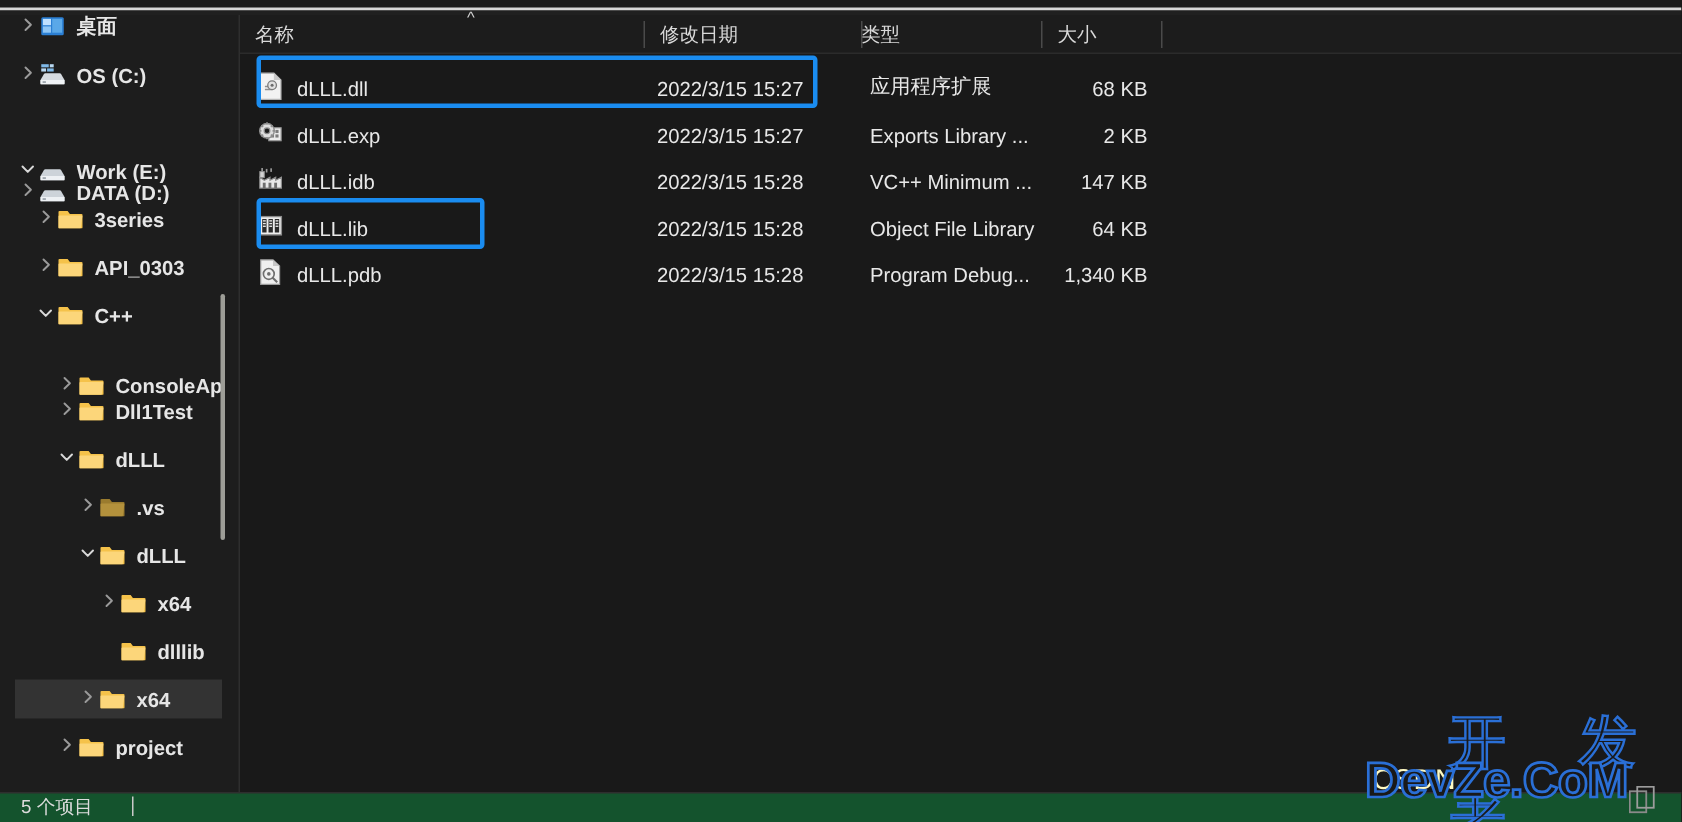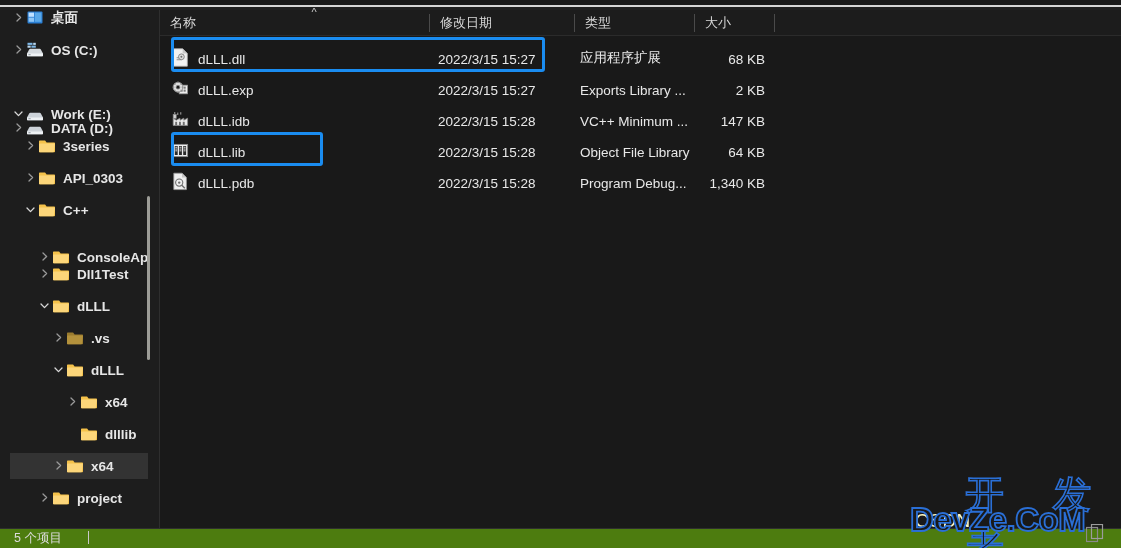--- a/index.html
+++ b/index.html
@@ -71,21 +71,21 @@
   .c-date { left:278px; }
   .c-type { left:420px; }
   .c-size { left:520px; width:85px; justify-content:flex-end; }
 
   .hl-box {
     position:absolute; border:3px solid #1a8cf0; border-radius:3px;
     pointer-events:none;
   }
 
   
-  .statusbar { position:absolute; left:0; top:528px; width:1121px; height:20px; background:#4d7c0f; }
+  .statusbar { position:absolute; left:0; top:528px; width:1121px; height:20px; background:#14532d; }
   .sb-line { position:absolute; left:0; top:0; width:1121px; height:1px; background:#2e2e2e; }
   .sb-text { position:absolute; left:14px; top:2px; color:#dcdcdc; font-size:12.5px; }
   .sb-sep { position:absolute; left:88px; top:3px; width:1px; height:13px; background:#c9c9c9; }
 
   
   .wm { position:absolute; pointer-events:none; }
   .wm-csdn {
     left:915px; top:510px; color:#fef9c3; font-size:19px;
     font-family:"Liberation Sans", sans-serif; letter-spacing:0.5px;
   }
@@ -339,21 +339,21 @@
   <div class="listpane">
 
     <div class="colhdr">
       <div class="sortcaret">^</div>
       <div class="ch" style="left:0px;width:270px;">
           <span>名称</span>
         </div>
       <div class="ch" style="left:270px;width:145px;">
           <span>修改日期</span>
         </div>
-      <div class="ch" style="left:415px;width:120px;">
+      <div class="ch" style="left:404px;width:120px;">
           <span>类型</span>
         </div>
       <div class="ch" style="left:535px;width:80px;align-items:center;">
           <span>大小</span>
         </div>
       <div class="vline" style="left:269px;"></div>
       <div class="vline" style="left:414px;"></div>
       <div class="vline" style="left:534px;"></div>
       <div class="vline" style="left:614px;"></div>
       <div class="hline"></div>

